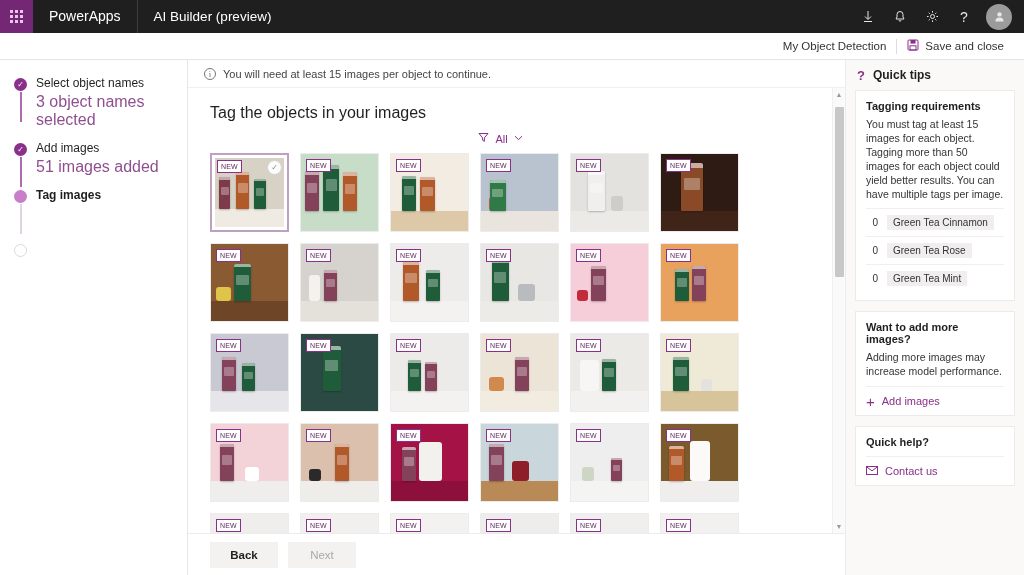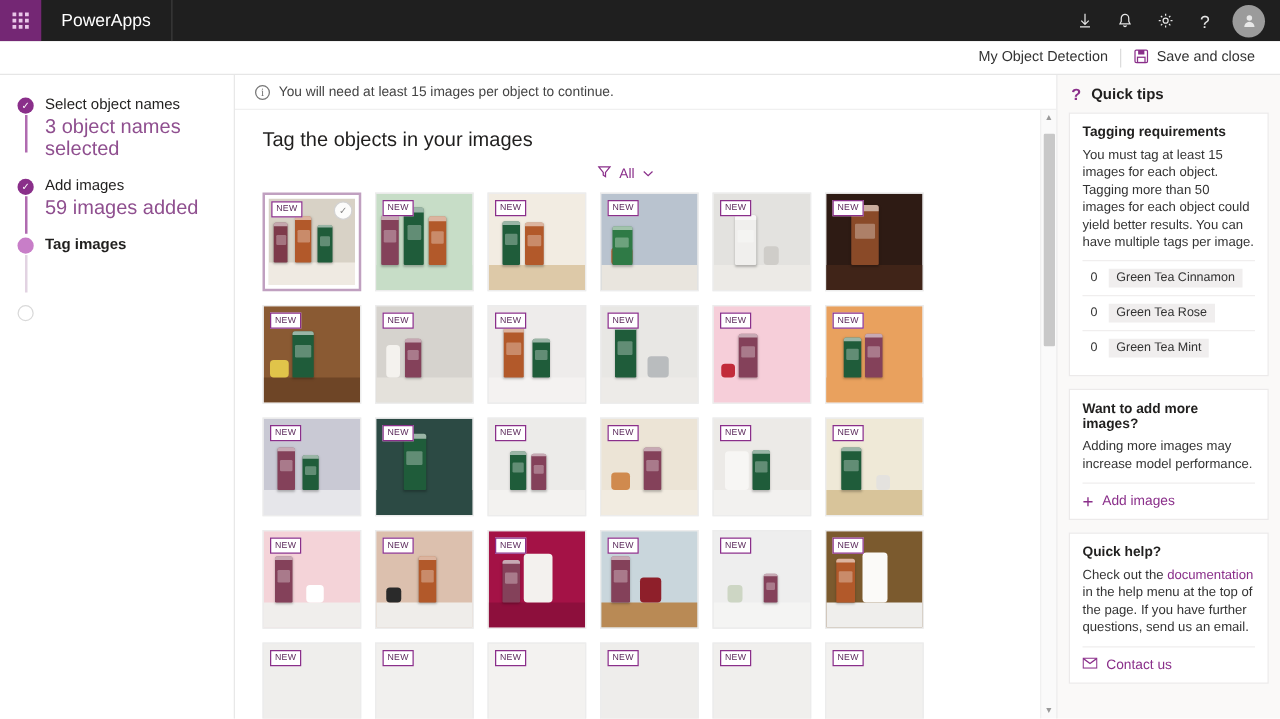--- a/index.html
+++ b/index.html
@@ -205,20 +205,21 @@
           <i></i>
           <i></i>
           <i></i>
           <i></i>
           <i></i>
           <i></i>
           <i></i>
       </div>
     </div>
     <div class="brand">PowerApps</div>
+    <div class="appname">AI Builder (preview)</div>
     <div class="suite-spacer"></div>
     <div class="suite-icons">
       <div class="sbtn">
         <svg width="12" height="13" viewBox="0 0 12 13">
             <path d="M6 1v8M3 6.5 6 9.5 9 6.5M2 11.5h8" stroke="#e6e6e6" fill="none" stroke-width="1"></path>
           </svg>
       </div>
       <div class="sbtn">
         <svg width="12" height="13" viewBox="0 0 12 13">
             <path d="M6 1.5a3 3 0 0 0-3 3v2.5L2 9h8L9 7V4.5a3 3 0 0 0-3-3zM5 10.2a1 1 0 0 0 2 0" stroke="#e6e6e6" fill="none" stroke-width="1"></path>
@@ -270,21 +271,21 @@
         </div>
       </div>
 
       <div class="step">
         <div class="step-marks">
           <div class="dot done">✓</div>
           <div class="connector"></div>
         </div>
         <div class="step-text">
           <div class="step-title">Add images</div>
-          <div class="step-sub">59 images added</div>
+          <div class="step-sub">51 images added</div>
         </div>
       </div>
 
       <div class="step">
         <div class="step-marks">
           <div class="dot current"></div>
           <div class="connector pale"></div>
         </div>
         <div class="step-text">
           <div class="step-title bold">Tag images</div>
@@ -549,20 +550,24 @@
 
         <div class="vbar">
           <div class="vbtn">▲</div>
           <div class="vtrack">
             <div class="vthumb"></div>
           </div>
           <div class="vbtn">▼</div>
         </div>
       </div>
 
+      <div class="footer">
+        <div class="btn">Back</div>
+        <div class="btn disabled">Next</div>
+      </div>
 
     </div>
 
     <div class="tips">
       <div class="tips-head">
         <span class="q">?</span>
         <span>Quick tips</span>
       </div>
 
       <div class="card">
@@ -588,21 +593,20 @@
         <h4>Want to add more images?</h4>
         <p>Adding more images may increase model performance.</p>
         <div class="cardlink">
           <span class="plus">+</span>
           <span>Add images</span>
         </div>
       </div>
 
       <div class="card">
         <h4>Quick help?</h4>
-        <p><span>Check out the </span><a class="doc" href="#">documentation</a><span> in the help menu at the top of the page. If you have further questions, send us an email.</span></p>
         <div class="cardlink">
           <span>
             <svg width="12" height="9" viewBox="0 0 12 9">
                 <rect x="0.5" y="0.5" width="11" height="8" stroke="#8a2f8a" fill="none" stroke-width="1"></rect>
                 <path d="M0.7 0.9 6 4.8l5.3-3.9" stroke="#8a2f8a" fill="none" stroke-width="1"></path>
               </svg>
           </span>
           <span>Contact us</span>
         </div>
       </div>

